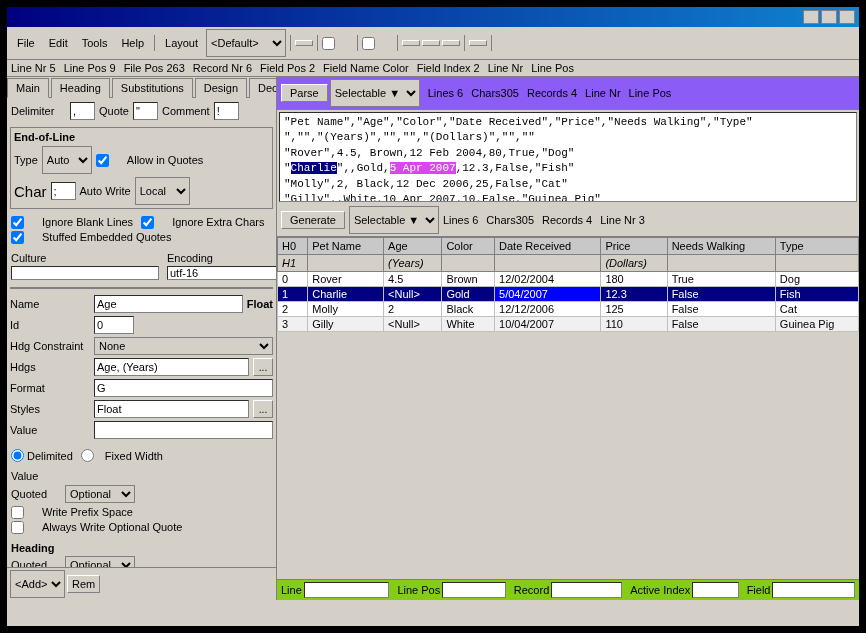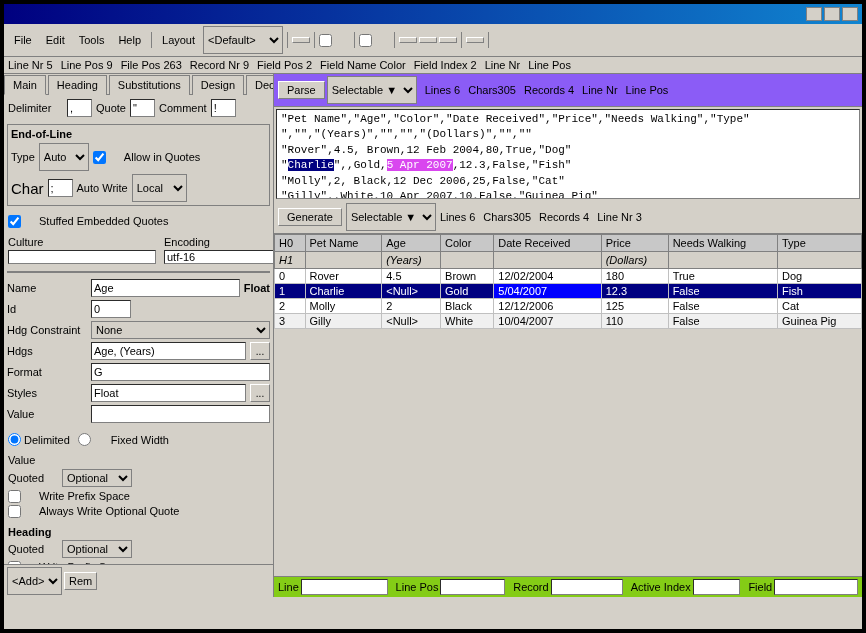--- a/index.html
+++ b/index.html
@@ -313,21 +313,21 @@
     }
 
     select { cursor: pointer; }
     input[type="text"] { cursor: text; }
     input[type="checkbox"] { cursor: pointer; }
     input[type="radio"] { cursor: pointer; }
   </style>
 </head>
 <body>
 
-<div style="width:866px; height:633px; overflow:hidden; display:flex; flex-direction:column; border: 4px solid #000000;">
+<div style="width:866px; height:633px; overflow:hidden; display:flex; flex-direction:column; border: 7px solid #000000;">
 
   <div class="title-bar">
     <span class="title-bar-title"></span>
     <div class="title-bar-buttons">
       <button class="title-bar-btn"></button>
       <button class="title-bar-btn"></button>
       <button class="title-bar-btn"></button>
     </div>
   </div>
 
@@ -367,21 +367,21 @@
     <div class="status-field">
       <span>Line Nr 5</span>
     </div>
     <div class="status-field">
       <span>Line Pos 9</span>
     </div>
     <div class="status-field">
       <span>File Pos 263</span>
     </div>
     <div class="status-field">
-      <span>Record Nr 9</span>
+      <span>Record Nr 6</span>
     </div>
     <div class="status-field">
       <span>Field Pos 2</span>
     </div>
     <div class="status-field">
       <span>Field Name Color</span>
     </div>
     <div class="status-field">
       <span>Field Index 2</span>
     </div>
@@ -432,20 +432,30 @@
             <span style="font-size:15px;">Char</span>
             <input type="text" class="small-input" value=";" style="width: 25px;">
             <span style="font-size:11px;">Auto Write</span>
             <select class="toolbar-dropdown" style="width:55px;">
               <option>Local</option>
             </select>
           </div>
         </div>
 
         <div class="panel-section">
+          <div style="display:flex; gap:8px; flex-wrap:wrap;">
+            <label class="checkbox-label">
+              <input type="checkbox" checked="" style="">
+              <span>Ignore Blank Lines</span>
+            </label>
+            <label class="checkbox-label">
+              <input type="checkbox" checked="" style="">
+              <span>Ignore Extra Chars</span>
+            </label>
+          </div>
           <label class="checkbox-label" style="margin-top:2px;">
             <input type="checkbox" checked="" style="">
             <span>Stuffed Embedded Quotes</span>
           </label>
         </div>
 
         <div class="panel-section" style="display:flex; gap:8px; align-items:center;">
           <div style="display:flex; flex-direction:column; gap:2px; flex:1;">
             <span style="font-size:11px;">Culture</span>
             <input type="text" class="field-input" value="" style="">
@@ -496,21 +506,21 @@
             <input type="text" class="prop-input" value="" style="">
           </div>
         </div>
 
         <div class="panel-section">
           <div class="radio-group">
             <label style="display:flex;align-items:center;gap:3px;">
               <input type="radio" name="width" checked="" style="">
               <span>Delimited</span>
             </label>
-            <label style="display:flex;align-items:center;gap:20px;">
+            <label style="display:flex;align-items:center;gap:11px;">
               <input type="radio" name="width" style="">
               <span>Fixed Width</span>
             </label>
           </div>
         </div>
 
         <div class="panel-section">
           <div class="quoted-row">
             <span>Value</span>
           </div>

